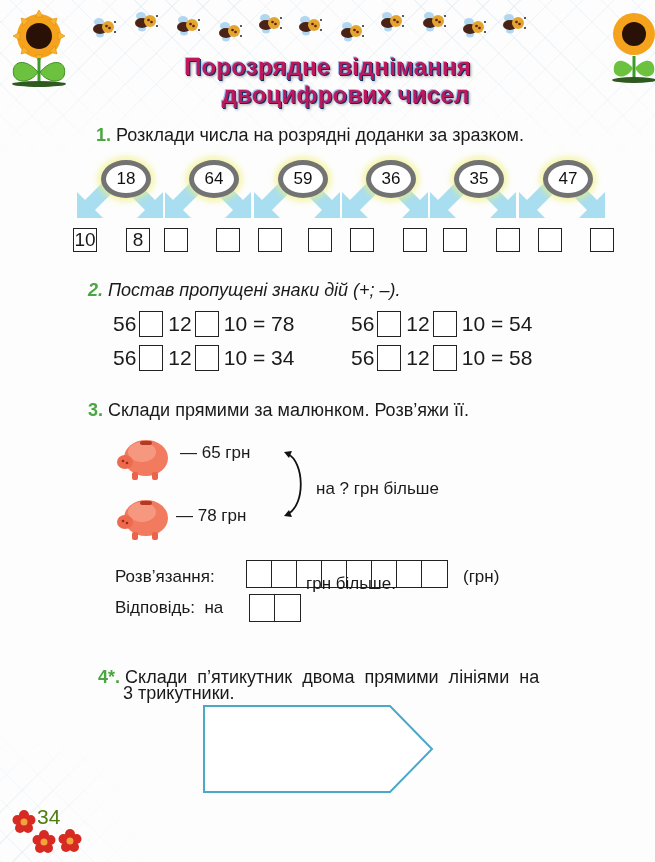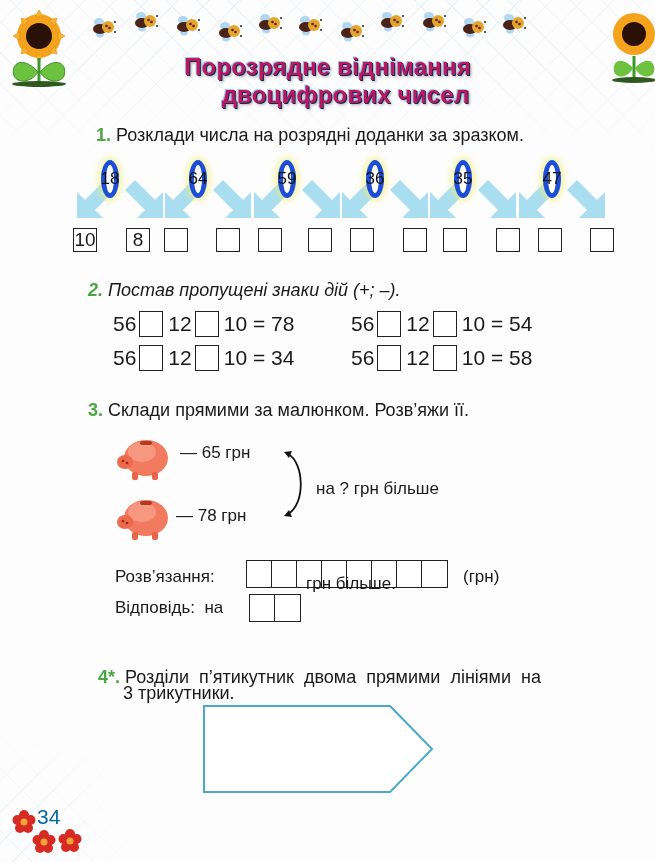--- a/index.html
+++ b/index.html
@@ -44,23 +44,23 @@
     text-shadow: 1px 1px 0 #0d2e63, -1px -1px 0 #9cc6f2, 2px 2px 3px rgba(0,0,0,0.35);
     letter-spacing: 0.2px;
   }
 
   .task-num { color: #4aa542; font-weight: bold; }
   .task-text { font-size: 18px; line-height: 24px; color: #1a1a1a; }
 
   
   .bubble-group { position: absolute; top: 160px; width: 90px; height: 60px; }
   .bubble {
-    position: absolute; left: 26px; top: 0; width: 18px; height: 38px; border-radius: 50%;
+    position: absolute; left: 26px; top: 0; width: 50px; height: 38px; border-radius: 50%;
     background: #fff;
-    border: 5px solid #1d4ed8;
+    border: 5px solid #737373;
     box-shadow: 0 0 6px 3px rgba(240,240,120,0.7);
     display: flex; align-items: center; justify-content: center;
     font-size: 17px; font-weight: normal; color: #111; z-index: 2;
   }
   .arrow { position: absolute; top: 20px; width: 40px; height: 40px; }
   .box {
     position: absolute; width: 24px; height: 24px; border: 1.5px solid #222; background: #fff;
     font-size: 19px; line-height: 21px; text-align: center;
   }
 
@@ -68,21 +68,21 @@
   .eq { position: absolute; font-size: 21px; line-height: 26px; display: flex; align-items: center; }
   .eq .sq { display: inline-block; width: 24px; height: 26px; border: 1.5px solid #222; background: #fff; margin: 0 5px 0 3px; }
 
   
   .piggy { position: absolute; width: 56px; height: 48px; }
   .t3text { position: absolute; font-size: 17px; line-height: 22px; }
   .cells { position: absolute; display: flex; }
   .cells .c { width: 26.5px; height: 28px; border: 1.5px solid #222; margin-left: -1.5px; background: #fff; }
   .cells .c:first-child { margin-left: 0; }
 
-  .page-num { position: absolute; left: 37px; top: 805px; font-size: 21px; color: #0369a1; }
+  .page-num { position: absolute; left: 37px; top: 805px; font-size: 21px; color: #4d7c0f; }
 </style>
 </head>
 <body>
 
 <div class="page-bg"></div>
 <div class="page-bg-bottom"></div>
 
 <div class="sunflower" style="left:4px; top:6px;">
   <svg viewBox="0 0 70 82">
     <g transform="translate(35,30)">
@@ -382,21 +382,21 @@
 <div class="t3text" style="left:463px; top:566px;">(грн)</div>
 
 <div class="t3text" style="left:115px; top:597px; white-space:pre;">Відповідь:  на</div>
 <div class="cells" style="left:249px; top:594px;">
   <div class="c"></div>
   <div class="c"></div>
 </div>
 <div class="t3text" style="left:306px; top:573px;">грн більше.</div>
 
 <div class="abs task-text" style="left:88px; top:641px; white-space:pre;">
-  <span class="task-num">4*.</span> <span>Розділи  п’ятикутник  двома  прямими  лініями  на</span>
+  <span class="task-num">4*.</span> <span>Склади  п’ятикутник  двома  прямими  лініями  на</span>
 </div>
 <div class="abs task-text" style="left:123px; top:665px;margin-top:16px;">3 трикутники.</div>
 
 <svg class="abs" style="left:200px; top:700px; width:240px; height:104px;" viewBox="0 0 240 104">
   <path d="M4,6 L190,6 L232,49 L190,92 L4,92 Z" fill="#fff" stroke="#4aa8c8" stroke-width="2"></path>
 </svg>
 
 <svg class="abs" style="left:4px; top:806px; width:80px; height:50px;" viewBox="0 0 80 50">
   <g transform="translate(20,16)">
       <g fill="#d62a22">

